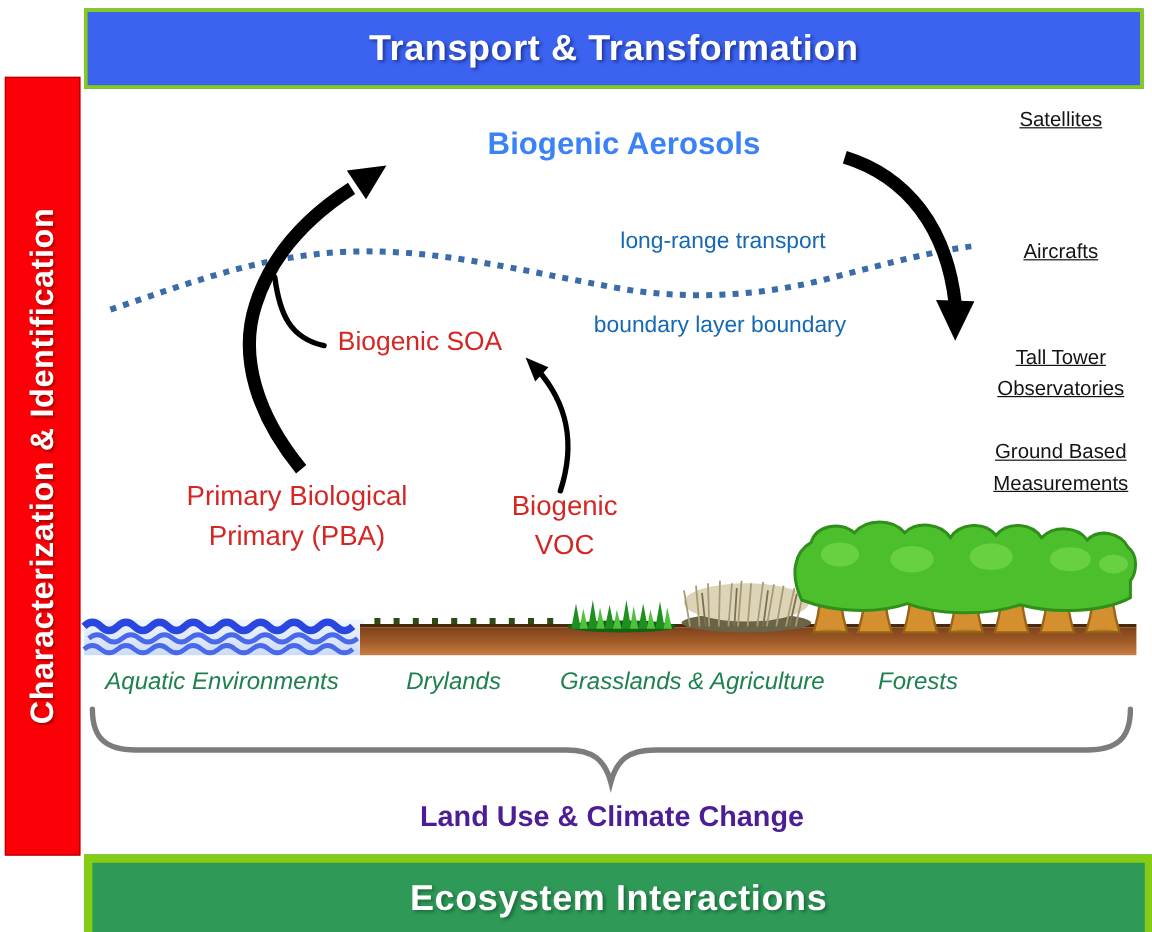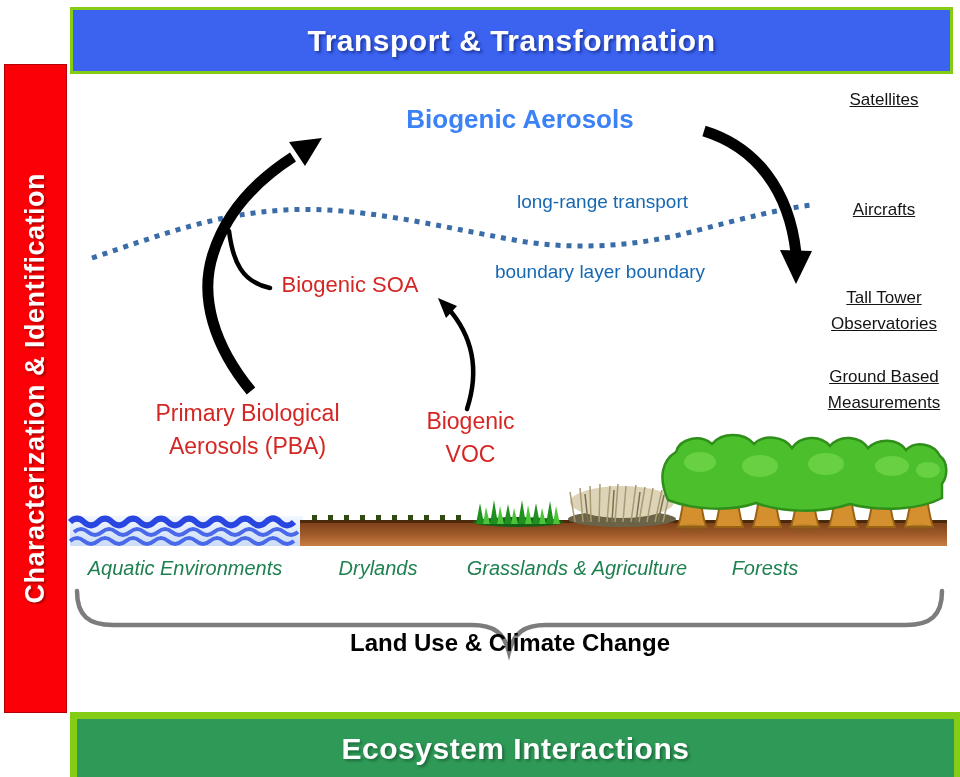--- a/index.html
+++ b/index.html
@@ -49,22 +49,22 @@
   .soa{left:270px;top:268px;width:160px;font-size:22px;}
   .pba{left:140px;top:397px;width:215px;}
   .voc{left:418px;top:405px;width:105px;}
   .red span{display:block;}
   .meas{left:818px;width:132px;color:#141414;font-size:17px;line-height:26px;}
   .meas span{display:block;text-decoration:underline;}
   .m0{top:87px;} .m1{top:197px;} .m2{top:285px;} .m3{top:364px;}
   .eco{top:557px;transform:translateX(-50%);white-space:nowrap;
        color:#1f8050;font-size:20px;font-style:italic;}
   .e0{left:185px;} .e1{left:378px;} .e2{left:577px;} .e3{left:765px;}
-  .brace-label{left:310px;top:629px;width:400px;
-       color:#000000;font-size:24px;font-weight:bold;}
+  .brace-label{left:310px;top:667px;width:400px;
+       color:#4c1d95;font-size:24px;font-weight:bold;}
 
   svg.art{position:absolute;left:0;top:0;z-index:1;}
 </style>
 </head>
 <body>
 
 <svg class="art" width="960" height="777" viewBox="0 0 960 777">
   <defs>
     <linearGradient id="gw" x1="0" y1="0" x2="0" y2="1">
       <stop offset="0" stop-color="#f2f7ff"></stop>
@@ -192,21 +192,21 @@
 
 <div class="txt title">Biogenic Aerosols</div>
 
 <div class="txt blue long-range">long-range transport</div>
 <div class="txt blue boundary">boundary layer boundary</div>
 
 <div class="txt red soa">Biogenic SOA</div>
 
 <div class="txt red pba">
   <span>Primary Biological</span>
-  <span>Aerosols (PBA)</span>
+  <span>Primary (PBA)</span>
 </div>
 
 <div class="txt red voc">
   <span>Biogenic</span>
   <span>VOC</span>
 </div>
 
 <div class="txt meas m0">
   <span>Satellites</span>
 </div>

